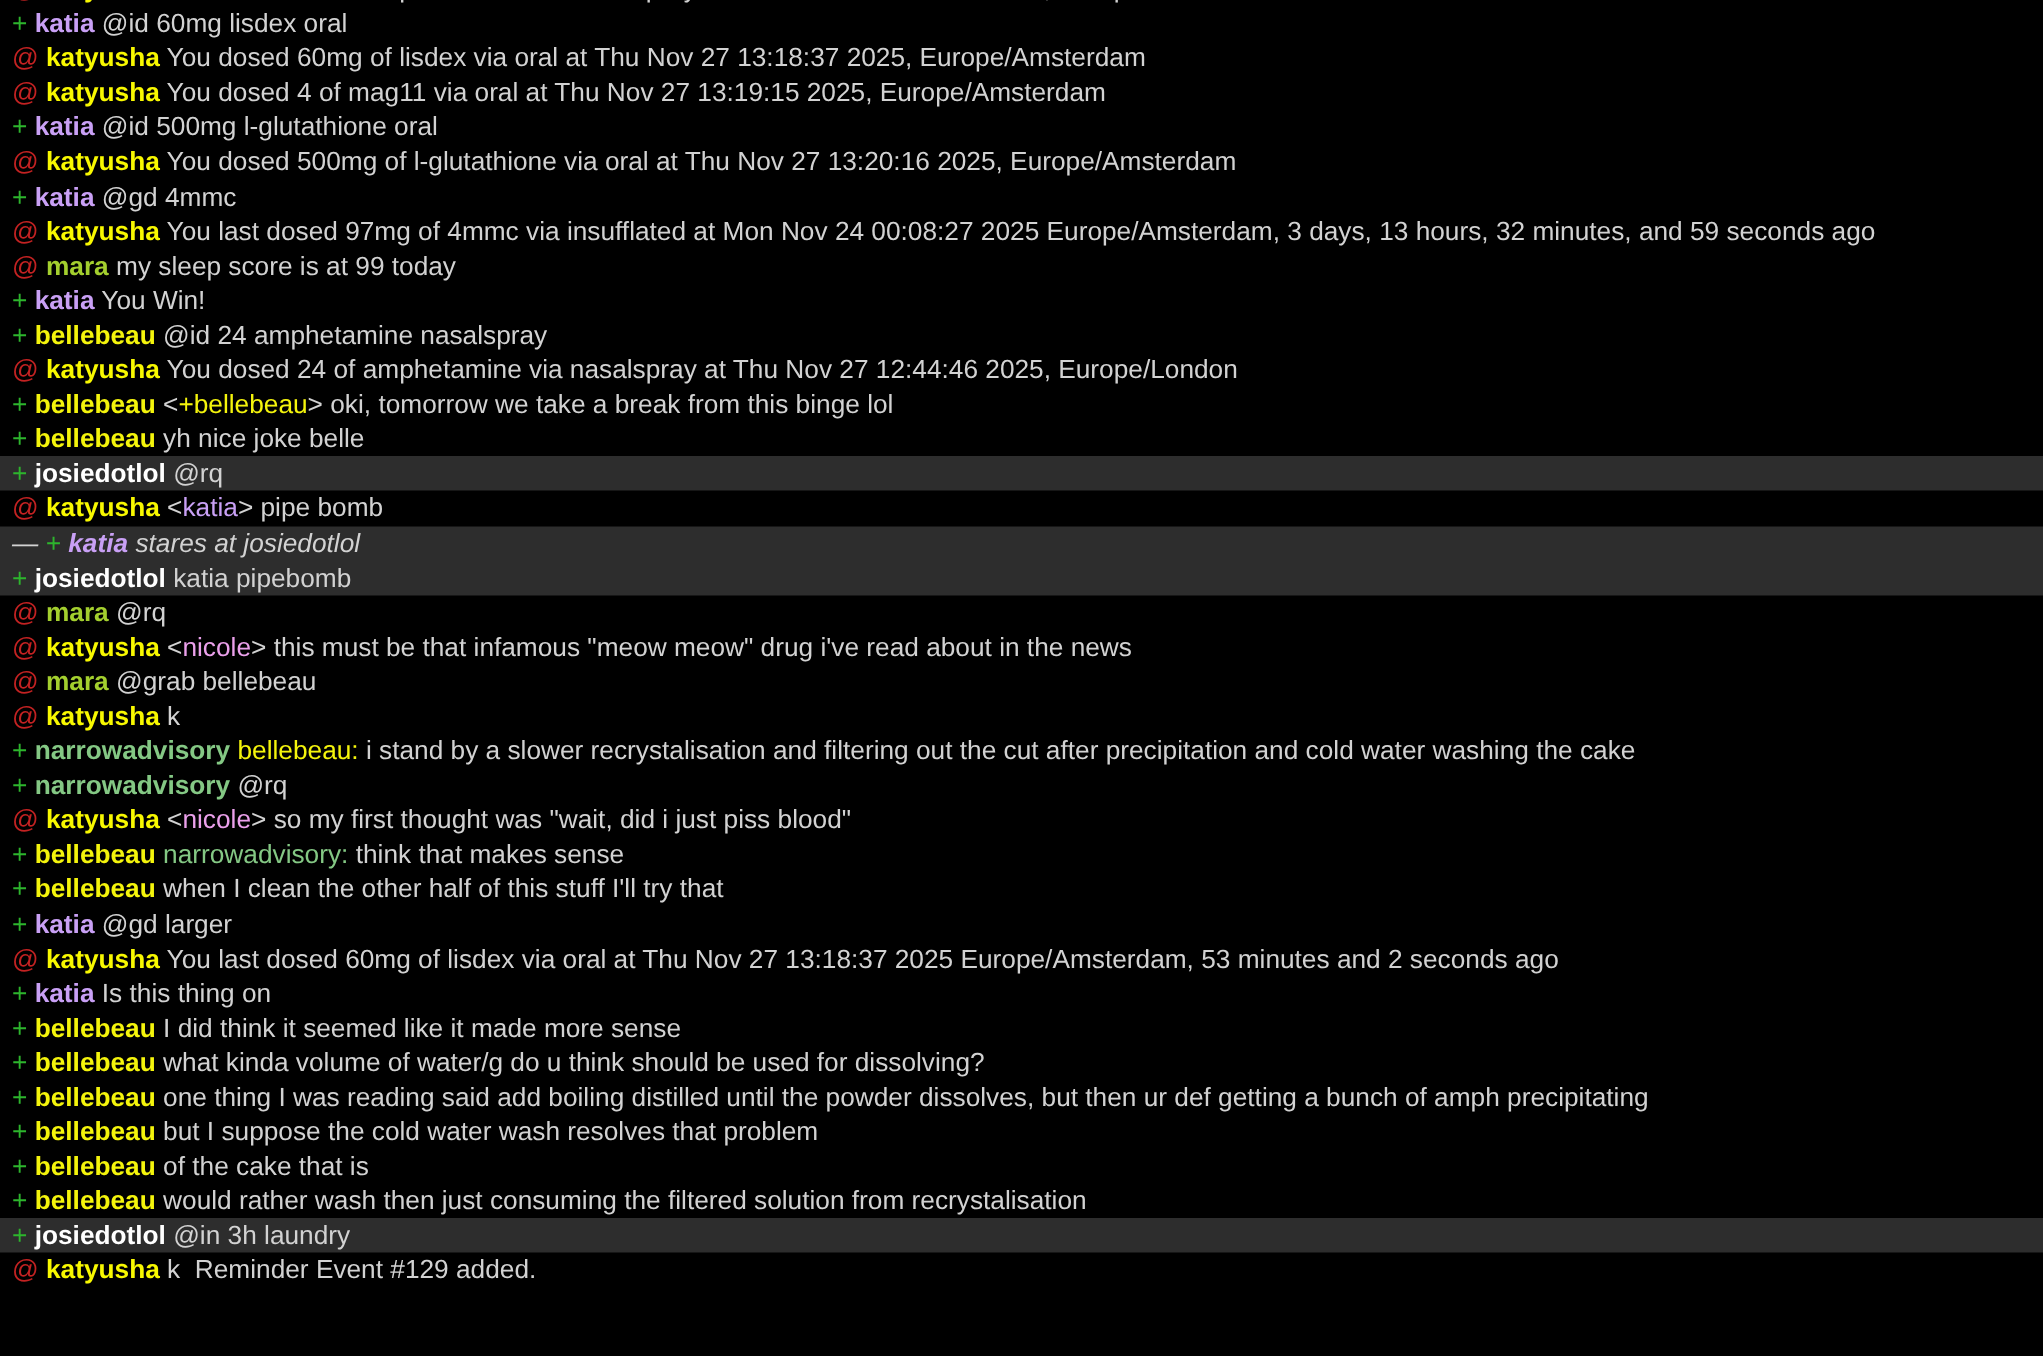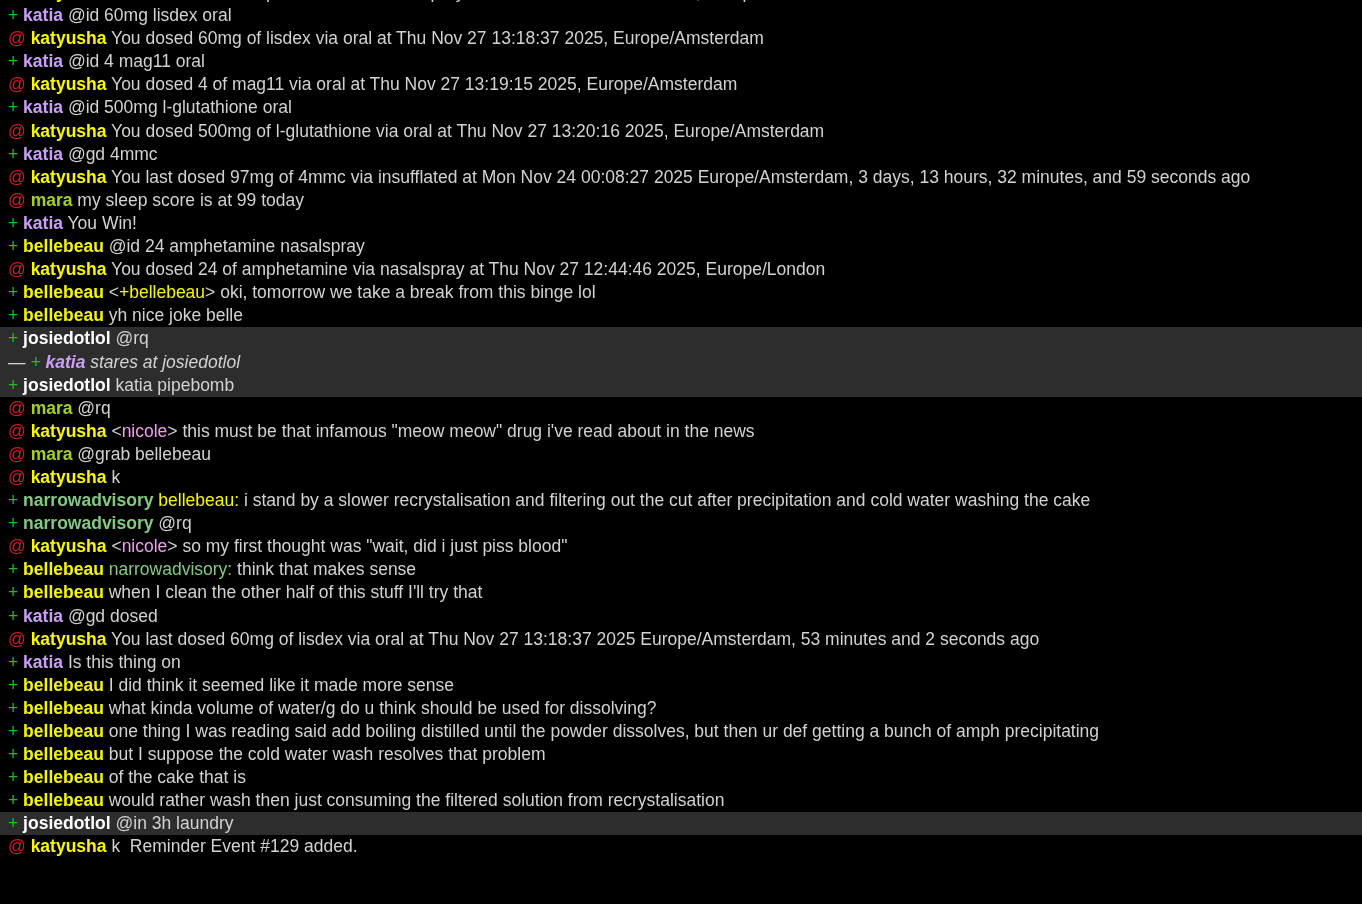--- a/index.html
+++ b/index.html
@@ -36,45 +36,45 @@
   .msg { color: #d2d2d2; }
   .mention { font-weight: 400; }
 </style>
 </head>
 <body>
 
 <div id="chat-log">
     <div class="row clipped"><span class="prefix op">@</span> <span class="nick" style="color: rgb(248, 248, 0);">katyusha</span> <span class="msg"><span>You dosed 24 of amphetamine via nasalspray at Thu Nov 27 12:44:46 2025, Europe/London</span></span></div>
     <div class="row"><span class="prefix voice">+</span> <span class="nick" style="color: rgb(201, 160, 245);">katia</span> <span class="msg"><span>@id 60mg lisdex oral</span></span></div>
     <div class="row"><span class="prefix op">@</span> <span class="nick" style="color: rgb(248, 248, 0);">katyusha</span> <span class="msg"><span>You dosed 60mg of lisdex via oral at Thu Nov 27 13:18:37 2025, Europe/Amsterdam</span></span></div>
-    <div class="row"><span class="prefix voice">+</span> <span class="nick" style="color: rgb(201, 160, 245);">katia</span> <span class="msg"><span>@id 4 mag11 oral</span></span></div>
     <div class="row"><span class="prefix op">@</span> <span class="nick" style="color: rgb(248, 248, 0);">katyusha</span> <span class="msg"><span>You dosed 4 of mag11 via oral at Thu Nov 27 13:19:15 2025, Europe/Amsterdam</span></span></div>
     <div class="row"><span class="prefix voice">+</span> <span class="nick" style="color: rgb(201, 160, 245);">katia</span> <span class="msg"><span>@id 500mg l-glutathione oral</span></span></div>
     <div class="row"><span class="prefix op">@</span> <span class="nick" style="color: rgb(248, 248, 0);">katyusha</span> <span class="msg"><span>You dosed 500mg of l-glutathione via oral at Thu Nov 27 13:20:16 2025, Europe/Amsterdam</span></span></div>
     <div class="row"><span class="prefix voice">+</span> <span class="nick" style="color: rgb(201, 160, 245);">katia</span> <span class="msg"><span>@gd 4mmc</span></span></div>
     <div class="row"><span class="prefix op">@</span> <span class="nick" style="color: rgb(248, 248, 0);">katyusha</span> <span class="msg"><span>You last dosed 97mg of 4mmc via insufflated at Mon Nov 24 00:08:27 2025 Europe/Amsterdam, 3 days, 13 hours, 32 minutes, and 59 seconds ago</span></span></div>
     <div class="row"><span class="prefix op">@</span> <span class="nick" style="color: rgb(163, 207, 46);">mara</span> <span class="msg"><span>my sleep score is at 99 today</span></span></div>
     <div class="row"><span class="prefix voice">+</span> <span class="nick" style="color: rgb(201, 160, 245);">katia</span> <span class="msg"><span>You Win!</span></span></div>
     <div class="row"><span class="prefix voice">+</span> <span class="nick" style="color: rgb(244, 244, 12);">bellebeau</span> <span class="msg"><span>@id 24 amphetamine nasalspray</span></span></div>
     <div class="row"><span class="prefix op">@</span> <span class="nick" style="color: rgb(248, 248, 0);">katyusha</span> <span class="msg"><span>You dosed 24 of amphetamine via nasalspray at Thu Nov 27 12:44:46 2025, Europe/London</span></span></div>
     <div class="row"><span class="prefix voice">+</span> <span class="nick" style="color: rgb(244, 244, 12);">bellebeau</span> <span class="msg"><span>&lt;</span><span class="mention" style="color: rgb(244, 244, 12); margin-top: 16px;">+bellebeau</span><span>&gt; oki, tomorrow we take a break from this binge lol</span></span></div>
     <div class="row"><span class="prefix voice">+</span> <span class="nick" style="color: rgb(244, 244, 12);">bellebeau</span> <span class="msg"><span>yh nice joke belle</span></span></div>
     <div class="row hl"><span class="prefix voice">+</span> <span class="nick" style="color: rgb(255, 255, 255);">josiedotlol</span> <span class="msg"><span>@rq</span></span></div>
+    <div class="row"><span class="prefix op">@</span> <span class="nick" style="color: rgb(248, 248, 0);">katyusha</span> <span class="msg"><span>&lt;</span><span class="mention" style="color: rgb(201, 160, 245);">katia</span><span>&gt; pipe bomb</span></span></div>
     <div class="row hl action"><span class="dash">— </span><span class="prefix voice">+</span> <span class="nick" style="color: rgb(201, 160, 245);">katia</span> <span class="msg"><span>stares at josiedotlol</span></span></div>
     <div class="row hl"><span class="prefix voice">+</span> <span class="nick" style="color: rgb(255, 255, 255);">josiedotlol</span> <span class="msg"><span>katia pipebomb</span></span></div>
     <div class="row"><span class="prefix op">@</span> <span class="nick" style="color: rgb(163, 207, 46);">mara</span> <span class="msg"><span>@rq</span></span></div>
     <div class="row"><span class="prefix op">@</span> <span class="nick" style="color: rgb(248, 248, 0);">katyusha</span> <span class="msg"><span>&lt;</span><span class="mention" style="color: rgb(235, 160, 235);">nicole</span><span>&gt; this must be that infamous "meow meow" drug i've read about in the news</span></span></div>
     <div class="row"><span class="prefix op">@</span> <span class="nick" style="color: rgb(163, 207, 46);">mara</span> <span class="msg"><span>@grab bellebeau</span></span></div>
     <div class="row"><span class="prefix op">@</span> <span class="nick" style="color: rgb(248, 248, 0);">katyusha</span> <span class="msg"><span>k</span></span></div>
     <div class="row"><span class="prefix voice">+</span> <span class="nick" style="color: rgb(132, 200, 132);">narrowadvisory</span> <span class="msg"><span class="mention" style="color: rgb(244, 244, 12); text-align: right;">bellebeau:</span><span> i stand by a slower recrystalisation and filtering out the cut after precipitation and cold water washing the cake</span></span></div>
     <div class="row"><span class="prefix voice">+</span> <span class="nick" style="color: rgb(132, 200, 132);">narrowadvisory</span> <span class="msg"><span>@rq</span></span></div>
     <div class="row"><span class="prefix op">@</span> <span class="nick" style="color: rgb(248, 248, 0);">katyusha</span> <span class="msg"><span>&lt;</span><span class="mention" style="color: rgb(235, 160, 235);">nicole</span><span>&gt; so my first thought was "wait, did i just piss blood"</span></span></div>
     <div class="row"><span class="prefix voice">+</span> <span class="nick" style="color: rgb(244, 244, 12);">bellebeau</span> <span class="msg"><span class="mention" style="color: rgb(132, 200, 132);">narrowadvisory:</span><span> think that makes sense</span></span></div>
     <div class="row"><span class="prefix voice">+</span> <span class="nick" style="color: rgb(244, 244, 12);">bellebeau</span> <span class="msg"><span>when I clean the other half of this stuff I'll try that</span></span></div>
-    <div class="row"><span class="prefix voice">+</span> <span class="nick" style="color: rgb(201, 160, 245);">katia</span> <span class="msg"><span>@gd dosed</span></span></div>
+    <div class="row"><span class="prefix voice">+</span> <span class="nick" style="color: rgb(201, 160, 245);">katia</span> <span class="msg"><span>@gd larger</span></span></div>
     <div class="row"><span class="prefix op">@</span> <span class="nick" style="color: rgb(248, 248, 0);">katyusha</span> <span class="msg"><span>You last dosed 60mg of lisdex via oral at Thu Nov 27 13:18:37 2025 Europe/Amsterdam, 53 minutes and 2 seconds ago</span></span></div>
     <div class="row"><span class="prefix voice">+</span> <span class="nick" style="color: rgb(201, 160, 245);">katia</span> <span class="msg"><span>Is this thing on</span></span></div>
     <div class="row"><span class="prefix voice">+</span> <span class="nick" style="color: rgb(244, 244, 12);">bellebeau</span> <span class="msg"><span>I did think it seemed like it made more sense</span></span></div>
     <div class="row"><span class="prefix voice">+</span> <span class="nick" style="color: rgb(244, 244, 12);">bellebeau</span> <span class="msg"><span>what kinda volume of water/g do u think should be used for dissolving?</span></span></div>
     <div class="row"><span class="prefix voice">+</span> <span class="nick" style="color: rgb(244, 244, 12);">bellebeau</span> <span class="msg"><span>one thing I was reading said add boiling distilled until the powder dissolves, but then ur def getting a bunch of amph precipitating</span></span></div>
     <div class="row"><span class="prefix voice">+</span> <span class="nick" style="color: rgb(244, 244, 12);">bellebeau</span> <span class="msg"><span>but I suppose the cold water wash resolves that problem</span></span></div>
     <div class="row"><span class="prefix voice">+</span> <span class="nick" style="color: rgb(244, 244, 12);">bellebeau</span> <span class="msg"><span>of the cake that is</span></span></div>
     <div class="row"><span class="prefix voice">+</span> <span class="nick" style="color: rgb(244, 244, 12);">bellebeau</span> <span class="msg"><span>would rather wash then just consuming the filtered solution from recrystalisation</span></span></div>
     <div class="row hl"><span class="prefix voice">+</span> <span class="nick" style="color: rgb(255, 255, 255);">josiedotlol</span> <span class="msg"><span>@in 3h laundry</span></span></div>
     <div class="row"><span class="prefix op">@</span> <span class="nick" style="color: rgb(248, 248, 0);">katyusha</span> <span class="msg"><span>k  Reminder Event #129 added.</span></span></div>

